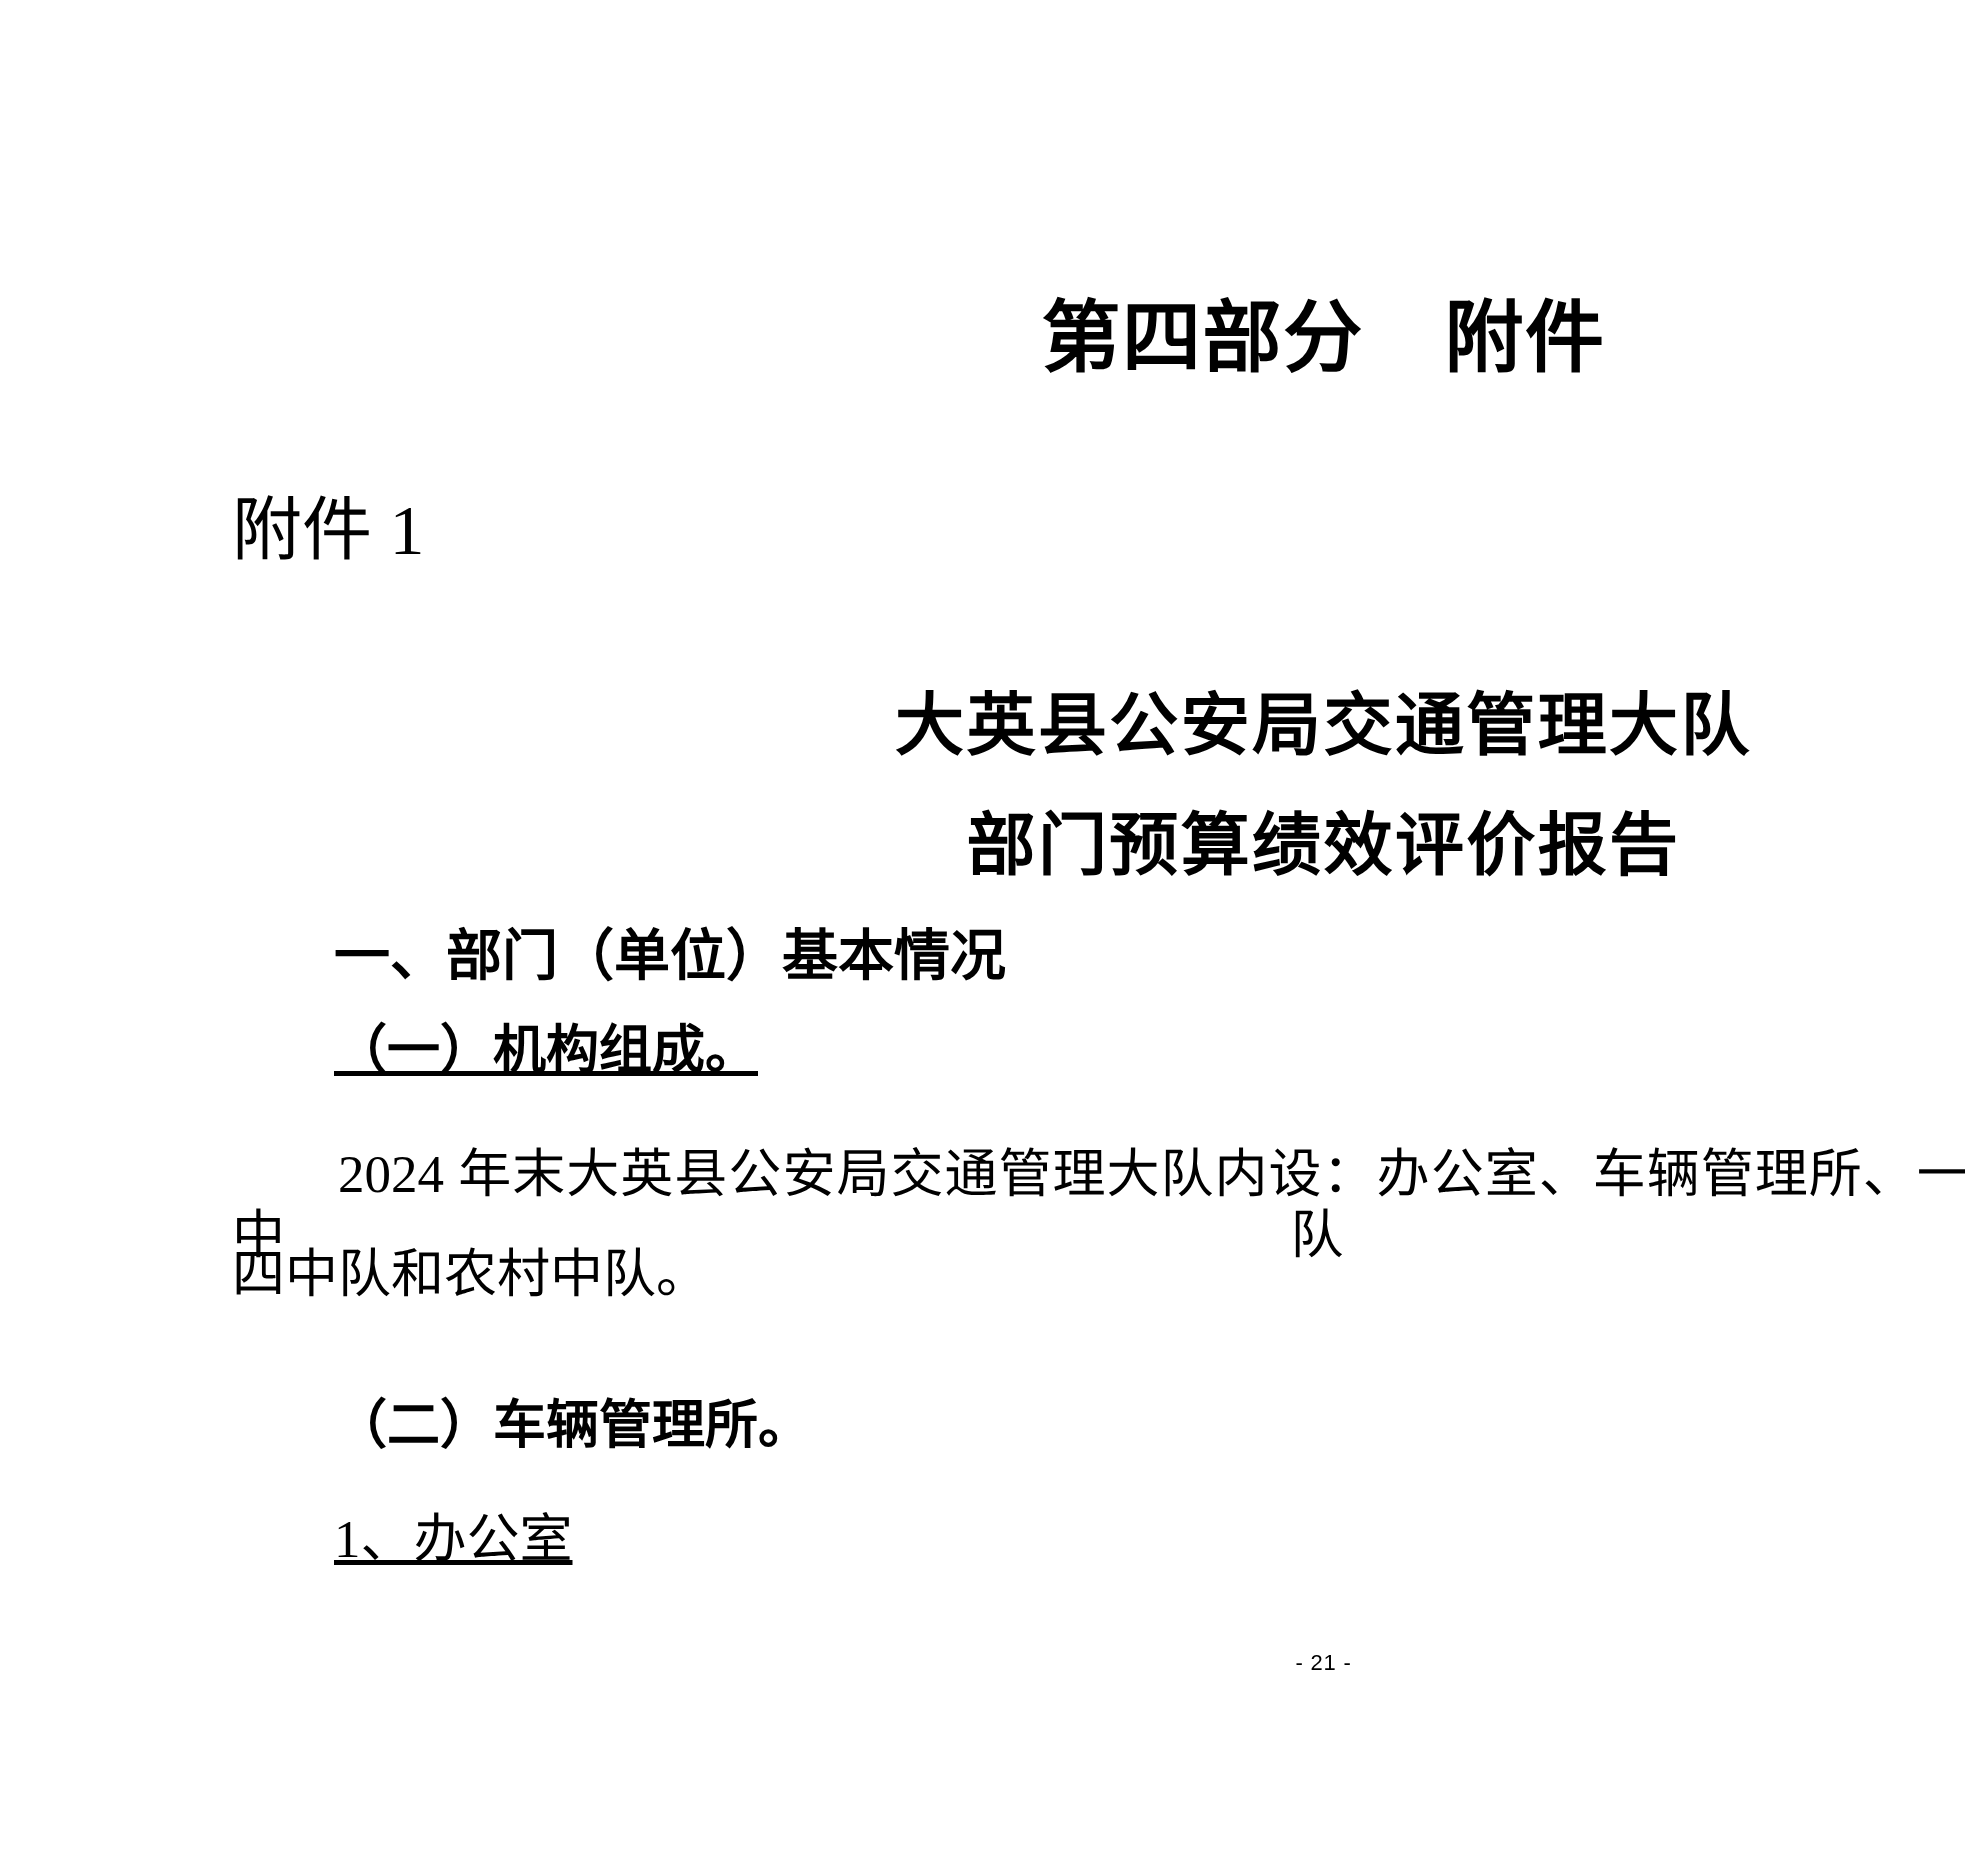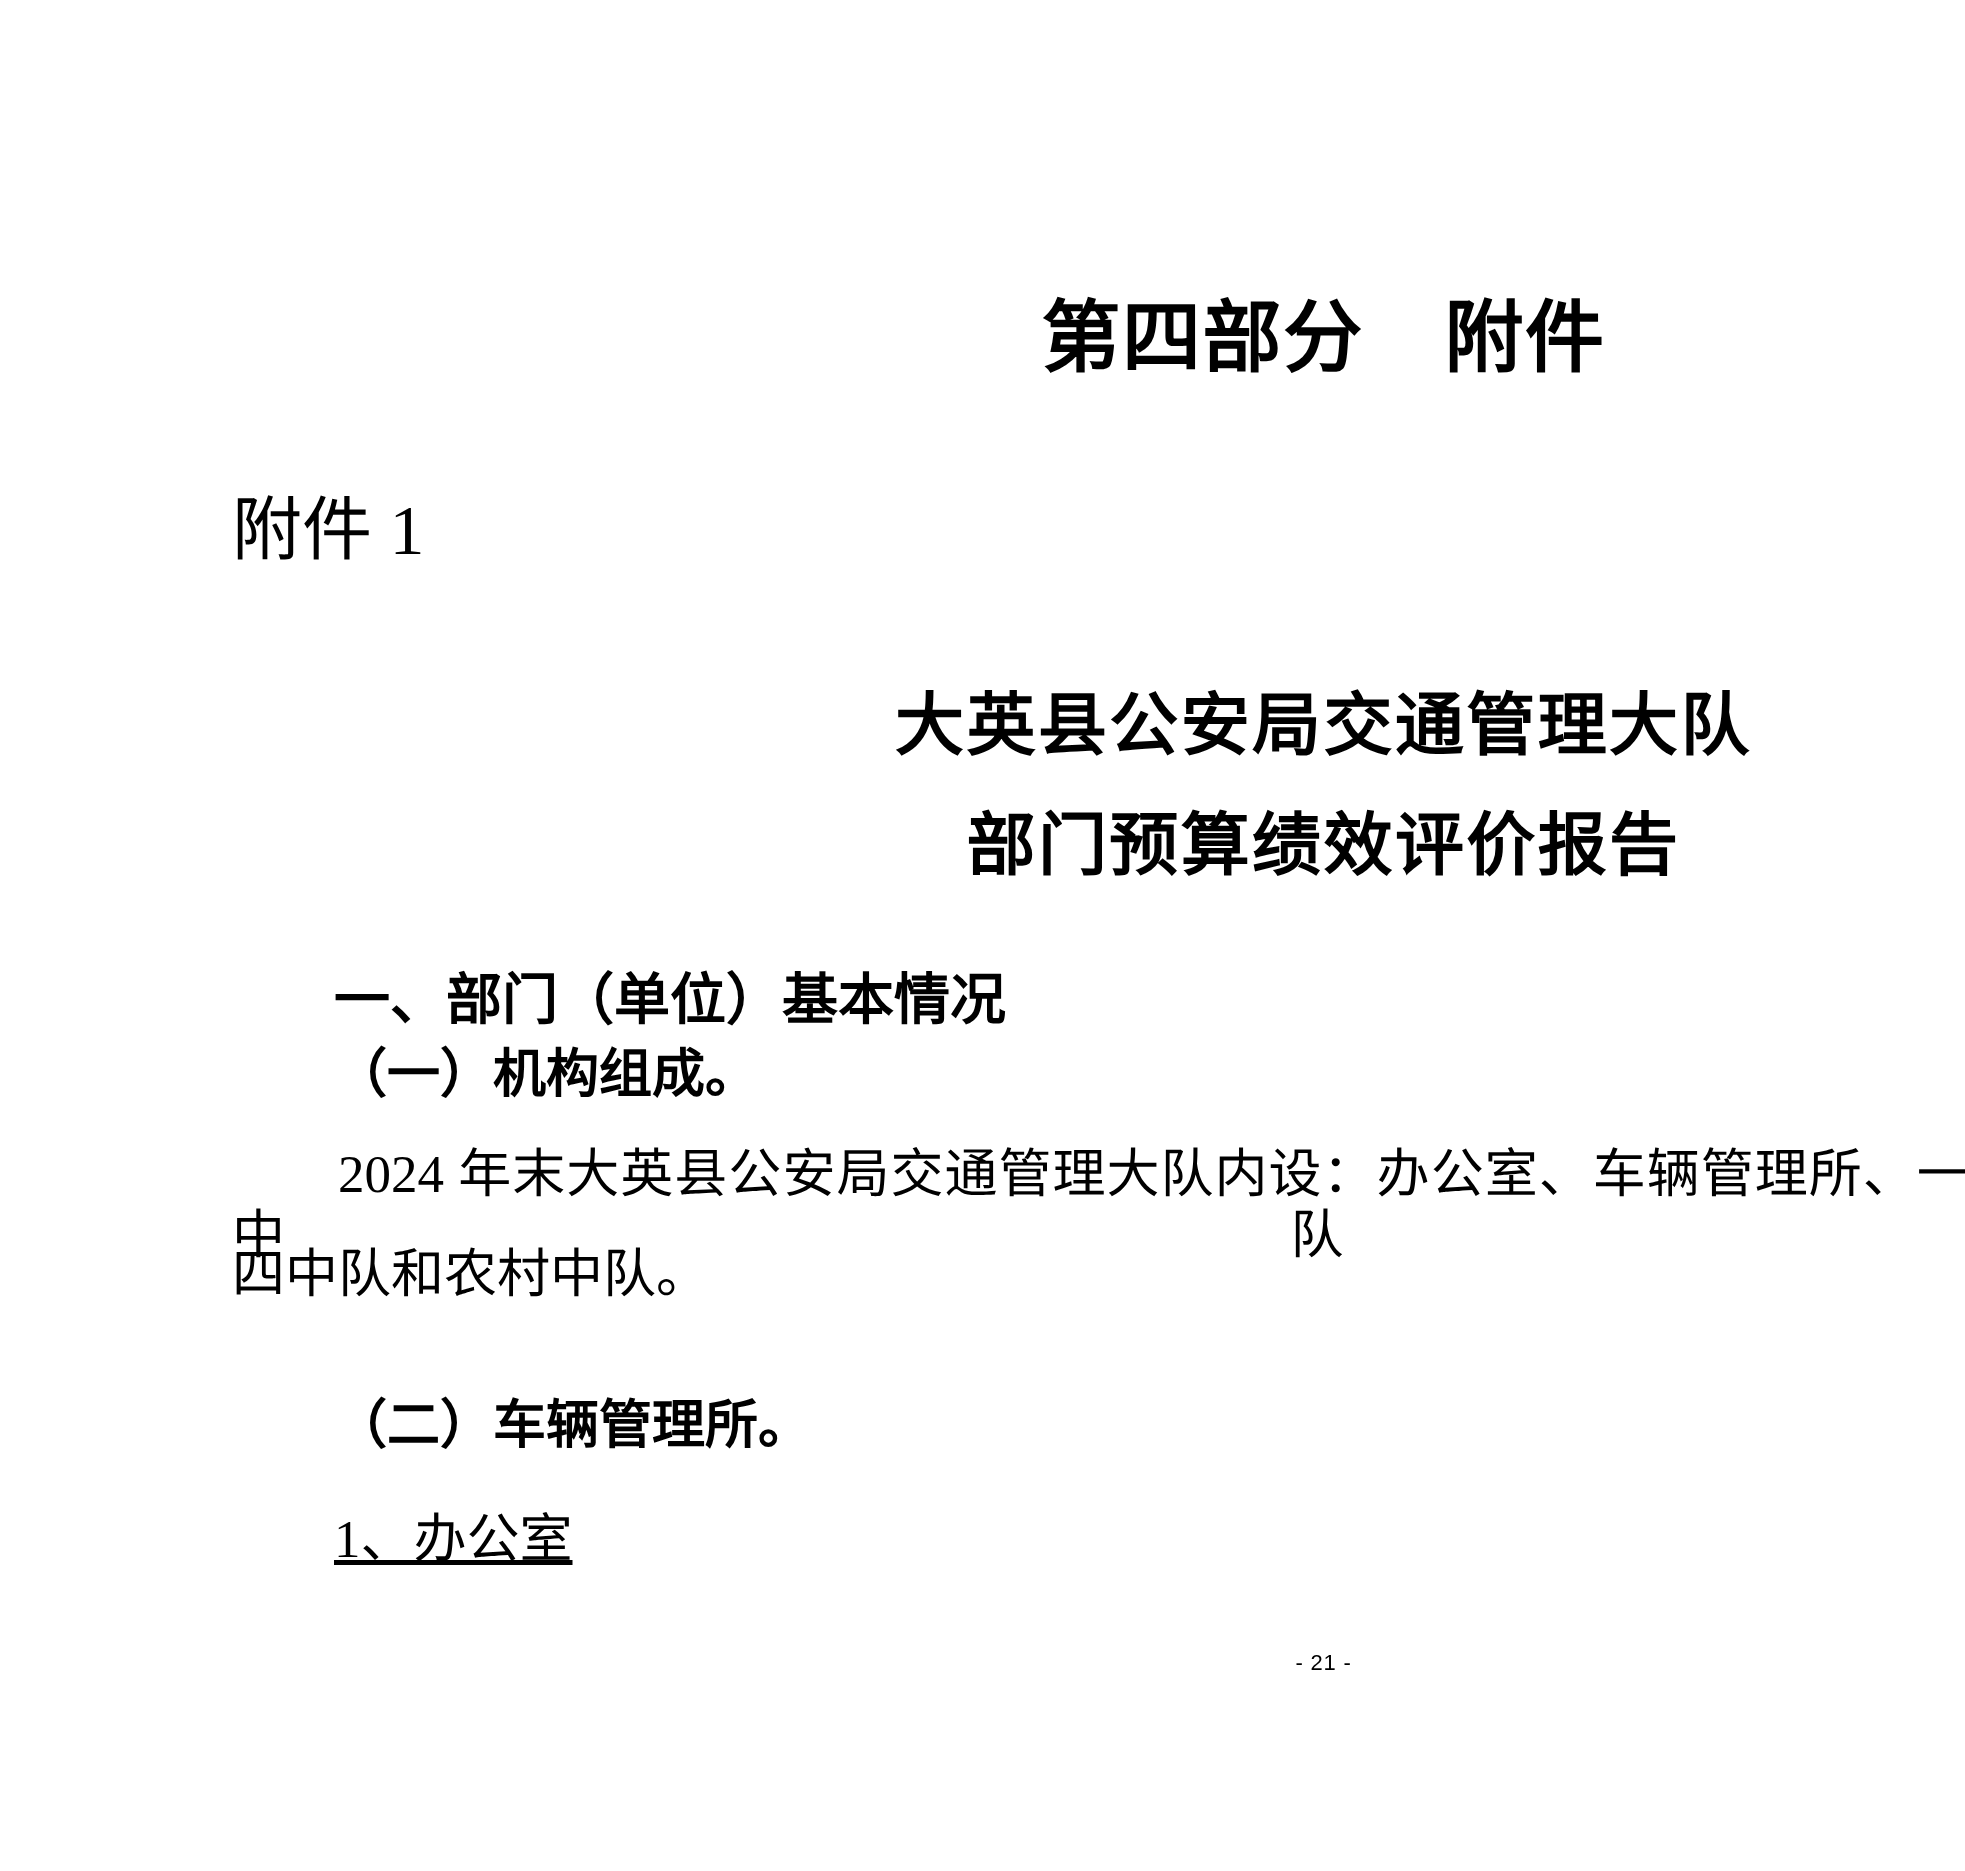--- a/index.html
+++ b/index.html
@@ -45,28 +45,27 @@
   }
   .report-title.line1 { top: 686px; }
   .report-title.line2 { top: 806px; }
 
   .section-heading {
     top: 924px;
     left: 334px;
     font-family: "Liberation Sans", sans-serif;
     font-weight: 700;
     font-size: 56px;
-    margin-top: 44px;
   }
   .sub-heading {
     left: 334px;
     font-size: 53px;
     font-weight: 700;
   }
-  .sub-heading.one { top: 1044px; }
+  .sub-heading.one { top: 1020px; text-decoration: underline; }
   .sub-heading.two { top: 1395px; }
 
   .body-line {
     left: 232px;
     width: 2170px;
     font-size: 53px;
     font-weight: 400;
     white-space: normal;
   }
   .body-line.first {

